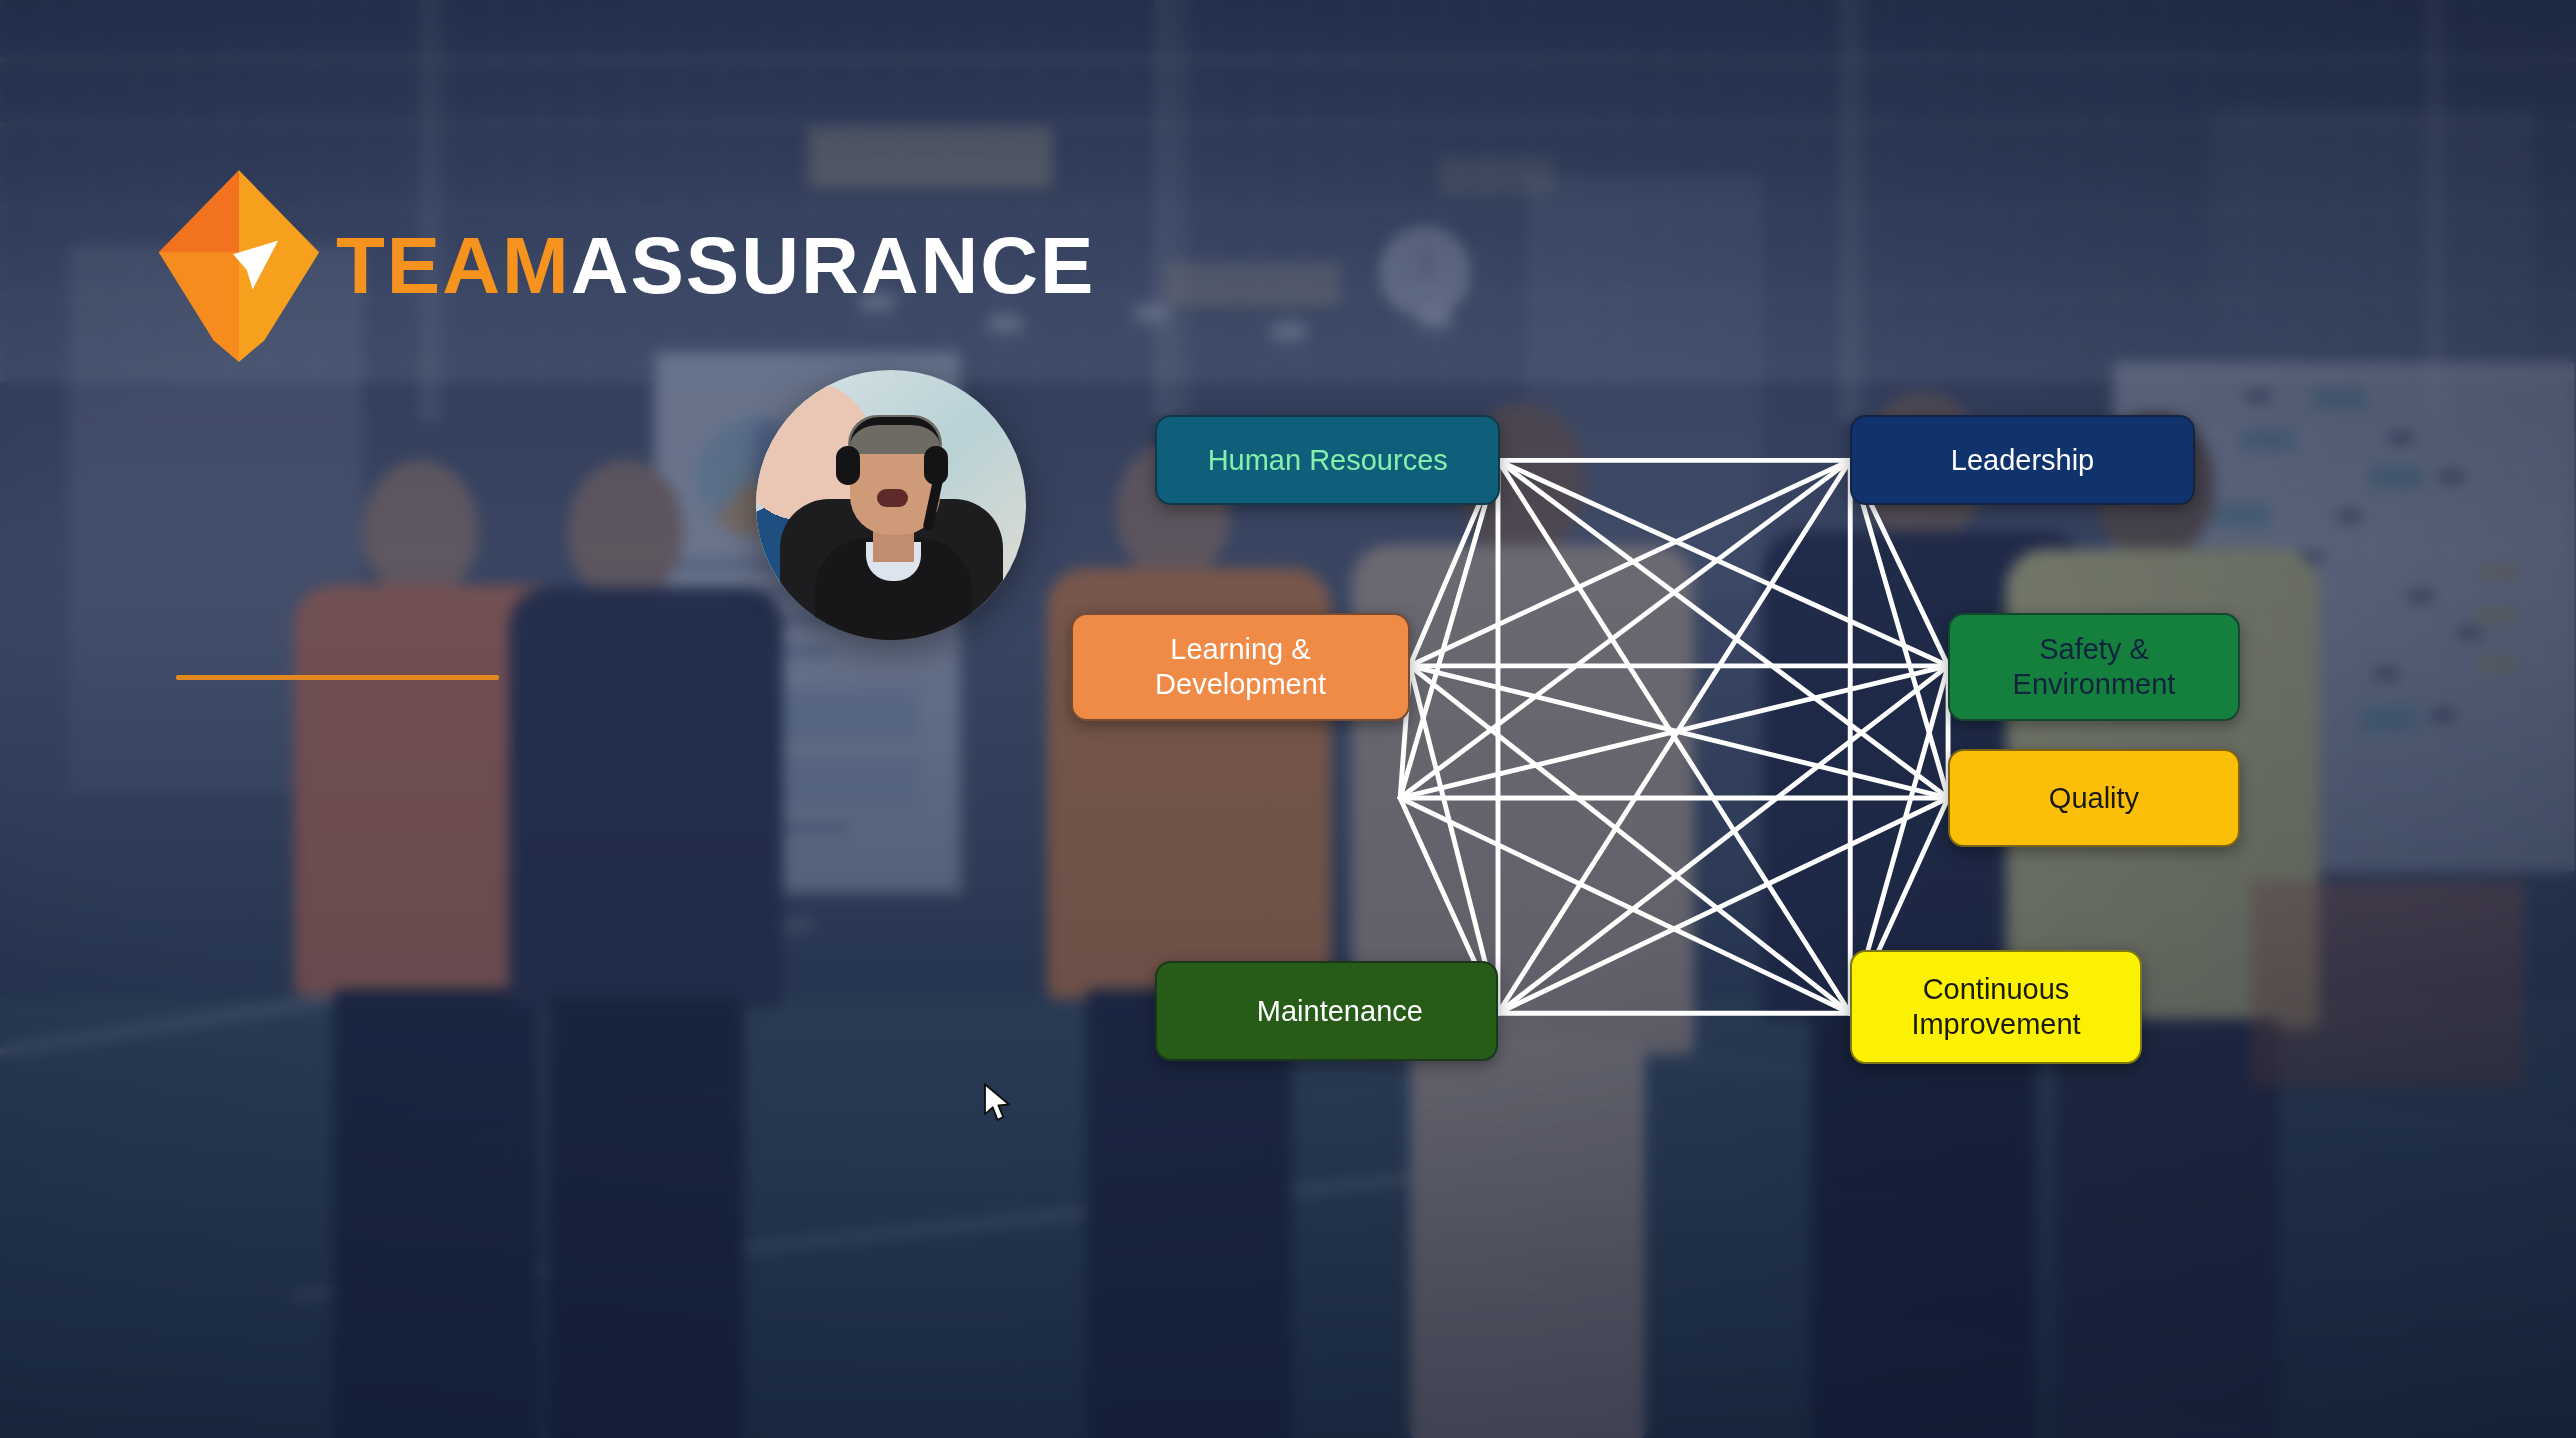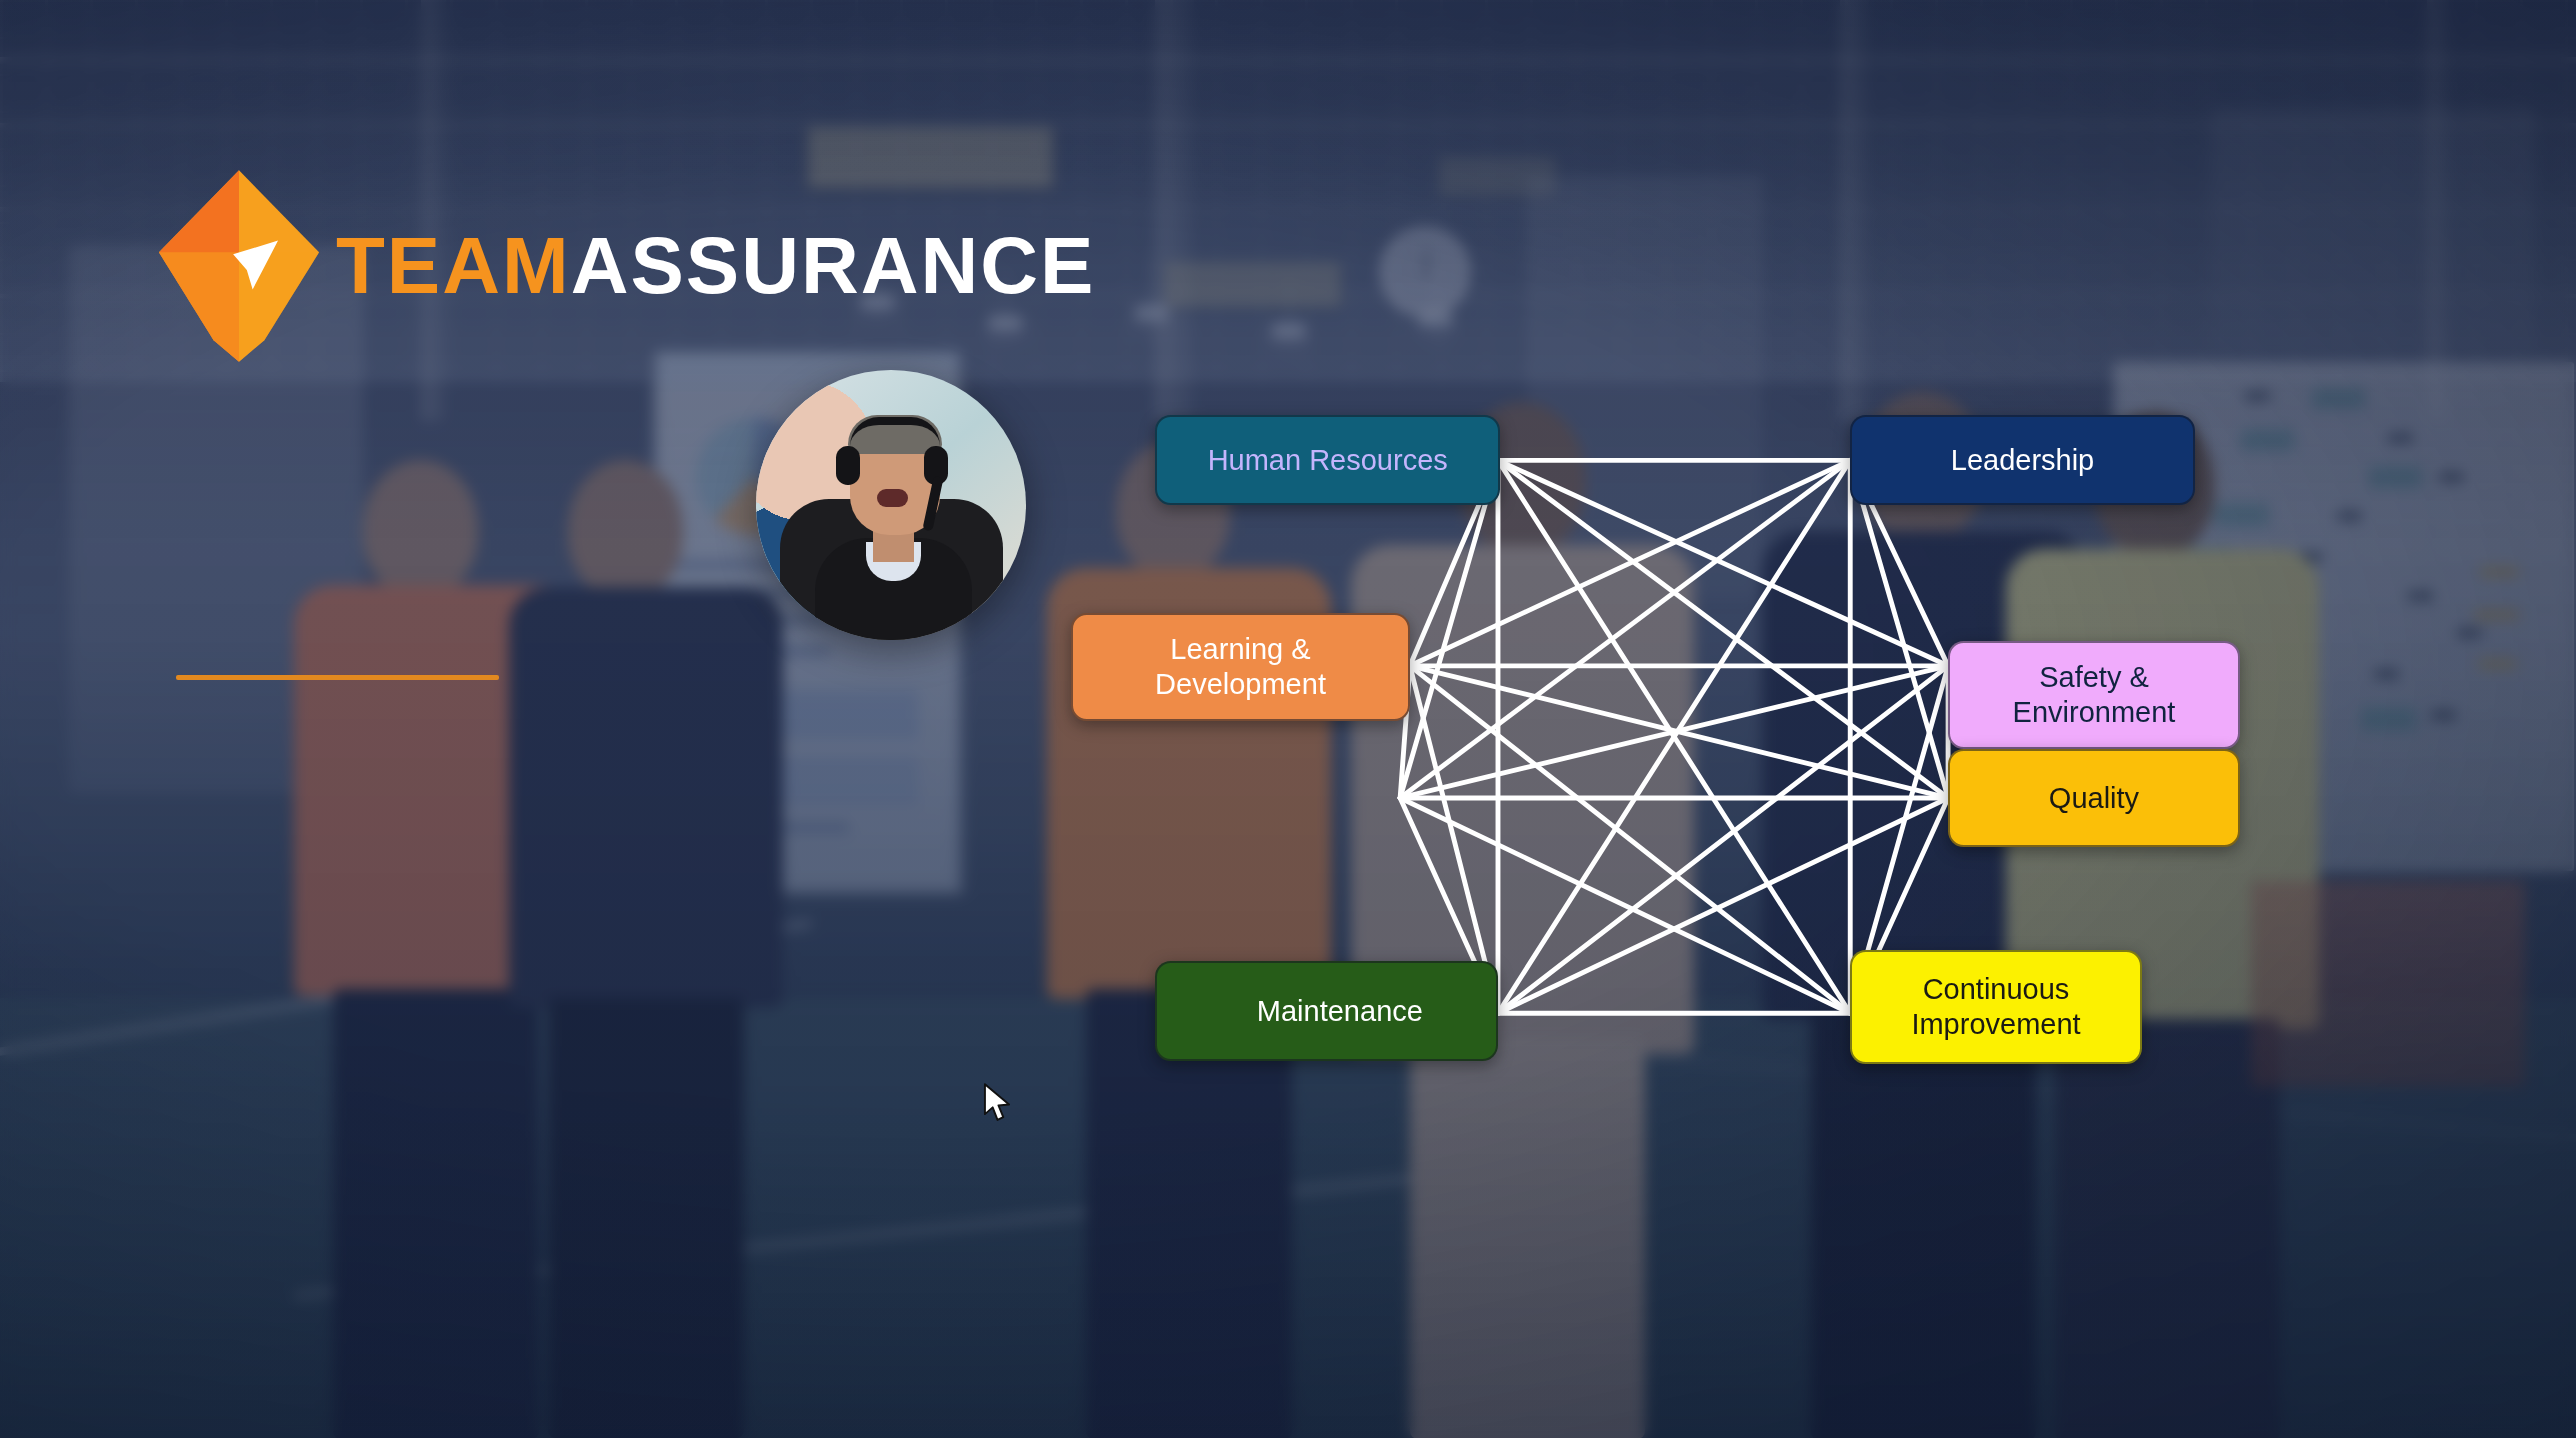--- a/index.html
+++ b/index.html
@@ -389,33 +389,33 @@
         <line x1="240" y1="375" x2="340" y2="595"></line>
         <line x1="240" y1="375" x2="700" y2="595"></line>
 
         <line x1="800" y1="375" x2="340" y2="595"></line>
         <line x1="800" y1="375" x2="700" y2="595"></line>
 
         <line x1="340" y1="595" x2="700" y2="595"></line>
       </g>
     </svg>
 
-    <div class="node" style="left:-9.8px; top:-15.7px; width:345px; height:90px; background:#0F5F7A; color:#c4b5fd;">
+    <div class="node" style="left:-9.8px; top:-15.7px; width:345px; height:90px; background:#0F5F7A; color:#86efac;">
       <span>Human Resources</span>
     </div>
 
     <div class="node" style="left:685px; top:-15.7px; width:345px; height:90px; background:#10336E; color:#FFFFFF;">
       <span>Leadership</span>
     </div>
 
     <div class="node" style="left:-94px; top:182px; width:339px; height:108px; background:#EF8B47; color:#FFFFFF;">
       <span>Learning &amp; Development</span>
     </div>
 
-    <div class="node" style="left:783px; top:182px; width:292px; height:108px; background:#f0abfc; color:#10233F;margin-top:28px;">
+    <div class="node" style="left:783px; top:182px; width:292px; height:108px; background:#15803d; color:#10233F;">
       <span>Safety &amp; Environment</span>
     </div>
 
 
     <div class="node" style="left:783px; top:318px; width:292px; height:98px; background:#FBBF08; color:#1A1A14;">
       <span>Quality</span>
     </div>
 
     <div class="node" style="left:-9.8px; top:530px; width:343px; height:100px; background:#265C18; color:#FFFFFF;padding-left:40px;">
       <span>Maintenance</span>

